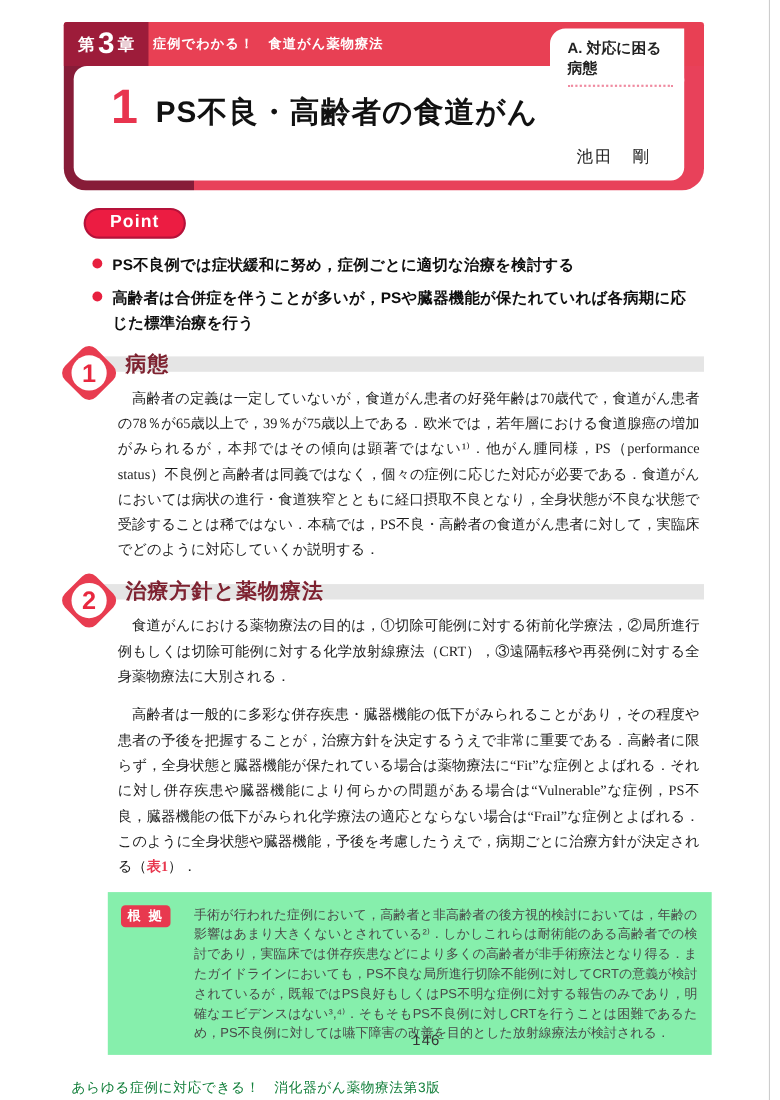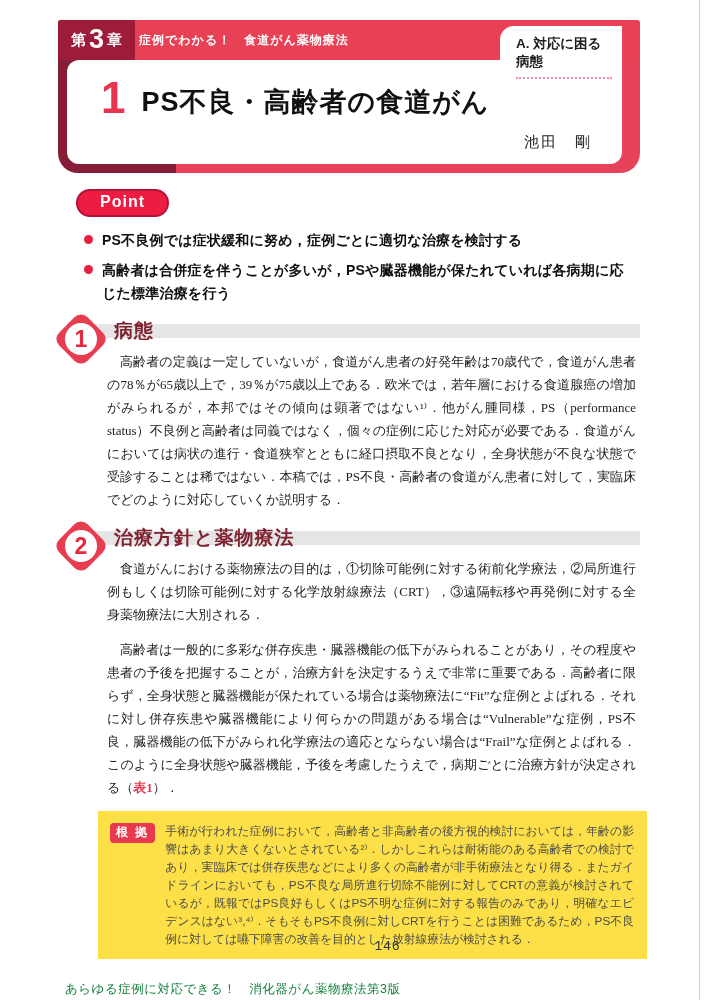--- a/index.html
+++ b/index.html
@@ -48,22 +48,22 @@
                         display:flex;align-items:center;justify-content:center;
                         font-size:23px;font-weight:bold;color:#e8283f;}
 
   
   .body-text{margin:8px 0 0 37px;width:553px;font-family:"Liberation Serif","DejaVu Serif",serif;
              font-size:13px;line-height:23px;color:#1d1d1d;text-align:justify;}
   .body-text p{margin:12px;text-indent:1em;}
   .table-ref{color:#e8374e;font-weight:bold;}
 
   
-  .evidence-box{margin:12px 0 0 98px;width:549px;box-sizing:border-box;background:#fde047;
-                padding:11px 13px 11px 12px;display:flex;gap:10px;align-items:flex-start;}
+  .evidence-box{margin:12px 0 0 98px;width:549px;box-sizing:border-box;background:#86efac;
+                padding:11px 13px 11px 12px;display:flex;gap:21px;align-items:flex-start;}
   .evidence-badge{flex:0 0 auto;background:#e8394f;color:#fff;font-size:12px;font-weight:bold;
                   border-radius:4px;padding:1px 6px 2px;letter-spacing:2px;margin-top:1px;white-space:nowrap;}
   .evidence-text{font-size:11.8px;line-height:18px;color:#4a4a4a;text-align:justify;}
 
   
   .footer{position:absolute;left:65px;top:938px;display:flex;align-items:flex-end;gap:28px;flex-direction:column;}
   .page-number{font-size:13.5px;color:#333;letter-spacing:1px;}
   .book-title{font-size:12.5px;color:#15803d;letter-spacing:0.5px;}
 </style>
 </head>

